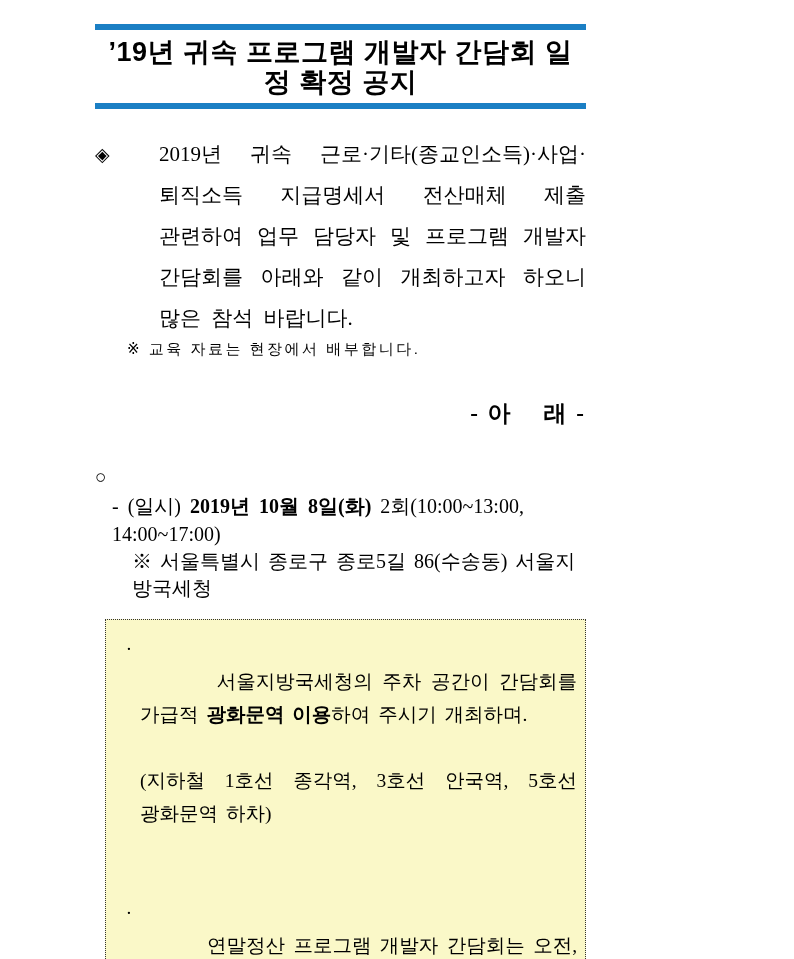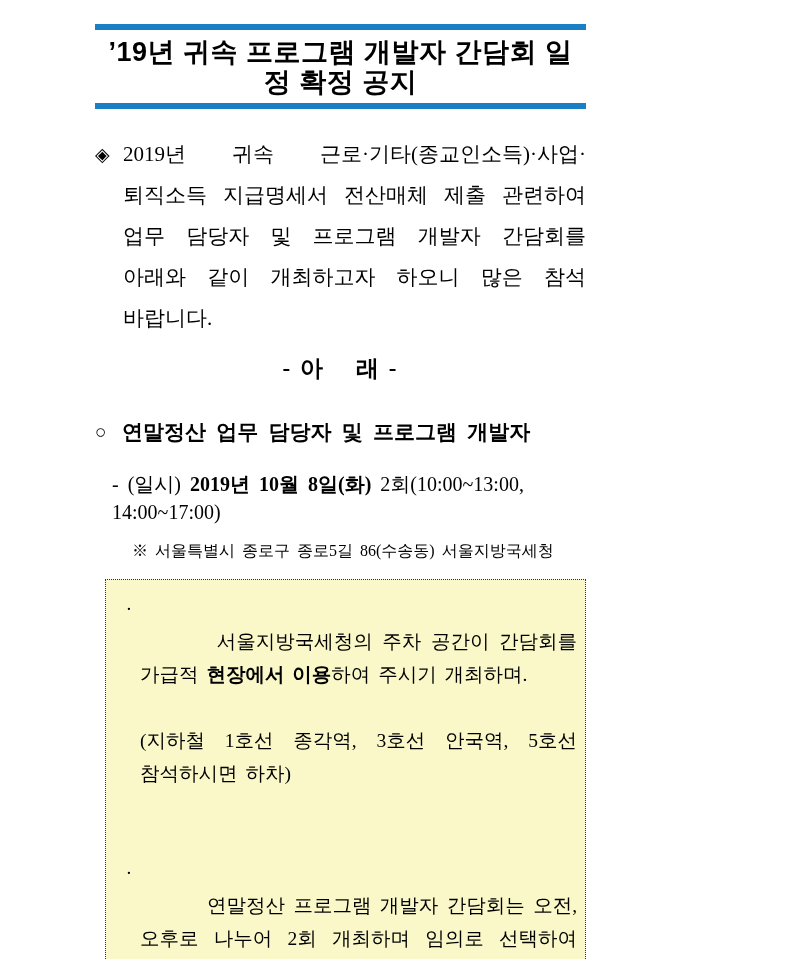--- a/index.html
+++ b/index.html
@@ -31,50 +31,50 @@
     font-size:27px;
     line-height:30px;
     color:#000;
     letter-spacing:0.5px;
   }
   
   .intro{display:flex;margin-top:25px;}
   .intro-marker{flex:none;width:28px;font-size:19px;line-height:41px;}
   .intro-text{
     flex:1;font-size:21px;line-height:41px;
-    text-align:justify;word-break:keep-all;word-spacing:5px;
+    text-align:justify;word-break:keep-all;word-spacing:5px;margin-left:36px;
   }
   .intro-note{
     margin:1px 0 0 32px;
     font-family:"Liberation Sans","DejaVu Sans",sans-serif;
     font-size:15px;letter-spacing:2.5px;font-weight:500;
   }
   
   .divider{
-    margin-top:14px;text-align:center;
+    margin-top:39px;text-align:right;
     font-size:23px;font-weight:bold;
     white-space:pre;letter-spacing:2px;
   }
   
   .sec-heading{
     margin-top:33px;display:flex;
     font-size:21px;font-weight:bold;word-spacing:5px;
   }
   .sec-marker{flex:none;width:27px;font-weight:normal;font-size:19px;line-height:30px;}
   .sec-heading-text{line-height:30px;}
   
   .item{
-    margin-top:23px;padding-left:17px;
+    padding-left:17px;
     font-size:20px;line-height:28px;word-spacing:4px;
     white-space:pre-wrap;
   }
   .b{font-weight:bold;}
   .addr-note{
-    margin-top:15px;padding-left:37px;
-    font-size:16px;word-spacing:3px;
+    padding-left:37px;
+    font-size:20px;word-spacing:3px;
   }
   
   .notice-box{
     margin:17px 0 0 10px;
     background:var(--notice-box-bg);
     border:1.5px dotted #333;
     padding:12px 8px 12px 12px;
     box-sizing:border-box;
   }
   .nb-item{display:flex;}
@@ -92,40 +92,40 @@
 <div class="page">
 
   <div class="title-block">
     <div class="title-text">’19년 귀속 프로그램 개발자 간담회 일정 확정 공지</div>
   </div>
 
   <div class="intro">
     <span class="intro-marker">◈</span>
     <div class="intro-text">2019년 귀속 근로·기타(종교인소득)·사업·퇴직소득 지급명세서 전산매체 제출 관련하여 업무 담당자 및 프로그램 개발자 간담회를 아래와 같이 개최하고자 하오니 많은 참석 바랍니다.</div>
   </div>
+  <div class="intro-note">※ 교육 자료는 현장에서 배부합니다.</div>
 
   <div class="divider">- 아    래 -</div>
 
   <div class="sec-heading">
     <span class="sec-marker">○</span>
-    <span class="sec-heading-text">연말정산 업무 담당자 및 프로그램 개발자</span>
   </div>
 
   <div class="item"><span>- (일시) </span><span class="b">2019년 10월 8일(화)</span><span> 2회(10:00~13:00, 14:00~17:00)</span></div>
 
 
 
   <div class="addr-note">※ 서울특별시 종로구 종로5길 86(수송동) 서울지방국세청</div>
 
   <div class="notice-box">
     <div class="nb-item">
       <span class="nb-bullet">·</span>
       <div class="nb-text">
-        <span>서울지방국세청의 주차 공간이 간담회를 가급적 </span><span class="b">현장에서 이용</span><span>하여 주시기 개최하며.</span>
-        <div class="nb-sub">(지하철 1호선 종각역, 3호선 안국역, 5호선 참석하시면 하차)</div>
+        <span>서울지방국세청의 주차 공간이 간담회를 가급적 </span><span class="b">광화문역 이용</span><span>하여 주시기 개최하며.</span>
+        <div class="nb-sub">(지하철 1호선 종각역, 3호선 안국역, 5호선 광화문역 하차)</div>
       </div>
     </div>
     <div class="nb-item">
       <span class="nb-bullet">·</span>
       <div class="nb-text">
         <span>연말정산 프로그램 개발자 간담회는 오전, 오후로 나누어 2회 개최하며 임의로 선택하여 한번만 참석하시면 됩니다.</span><span class="b"></span><span></span>
         
       </div>
     </div>
   </div>

